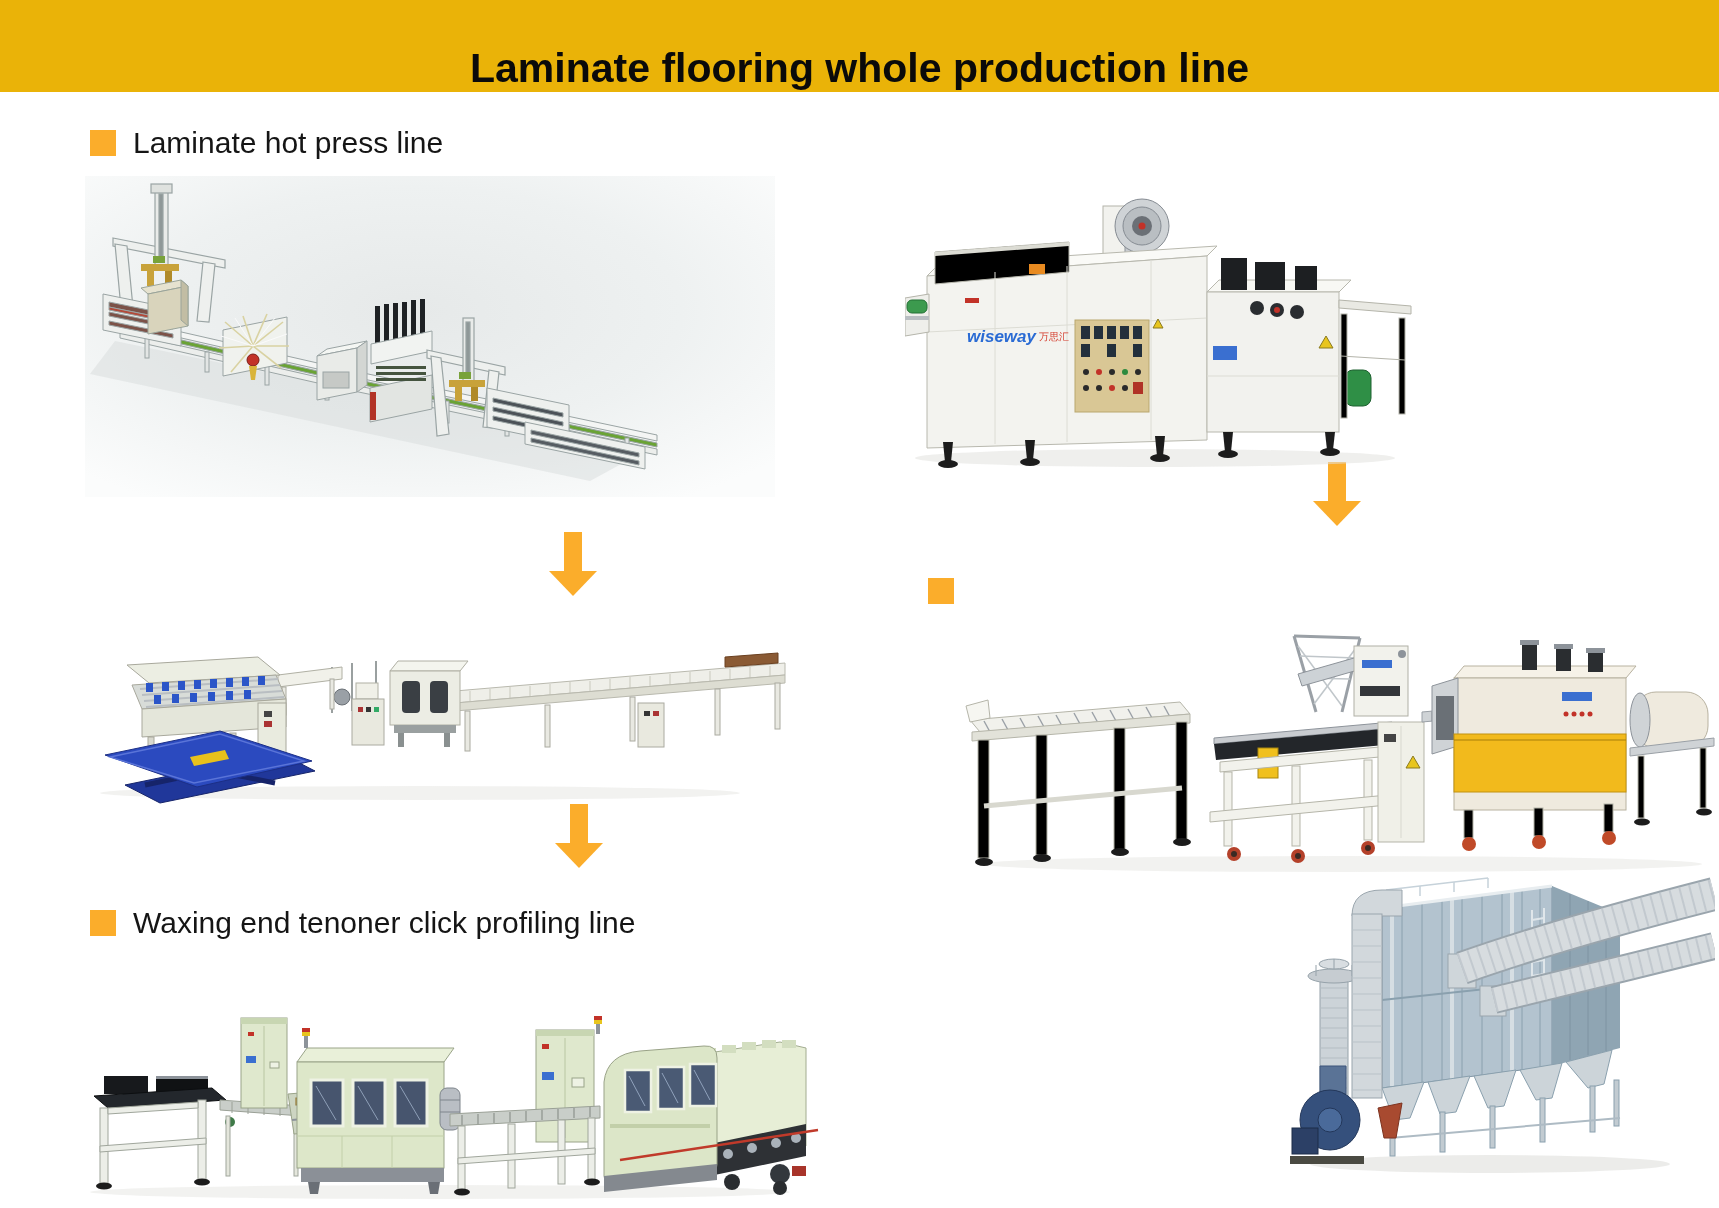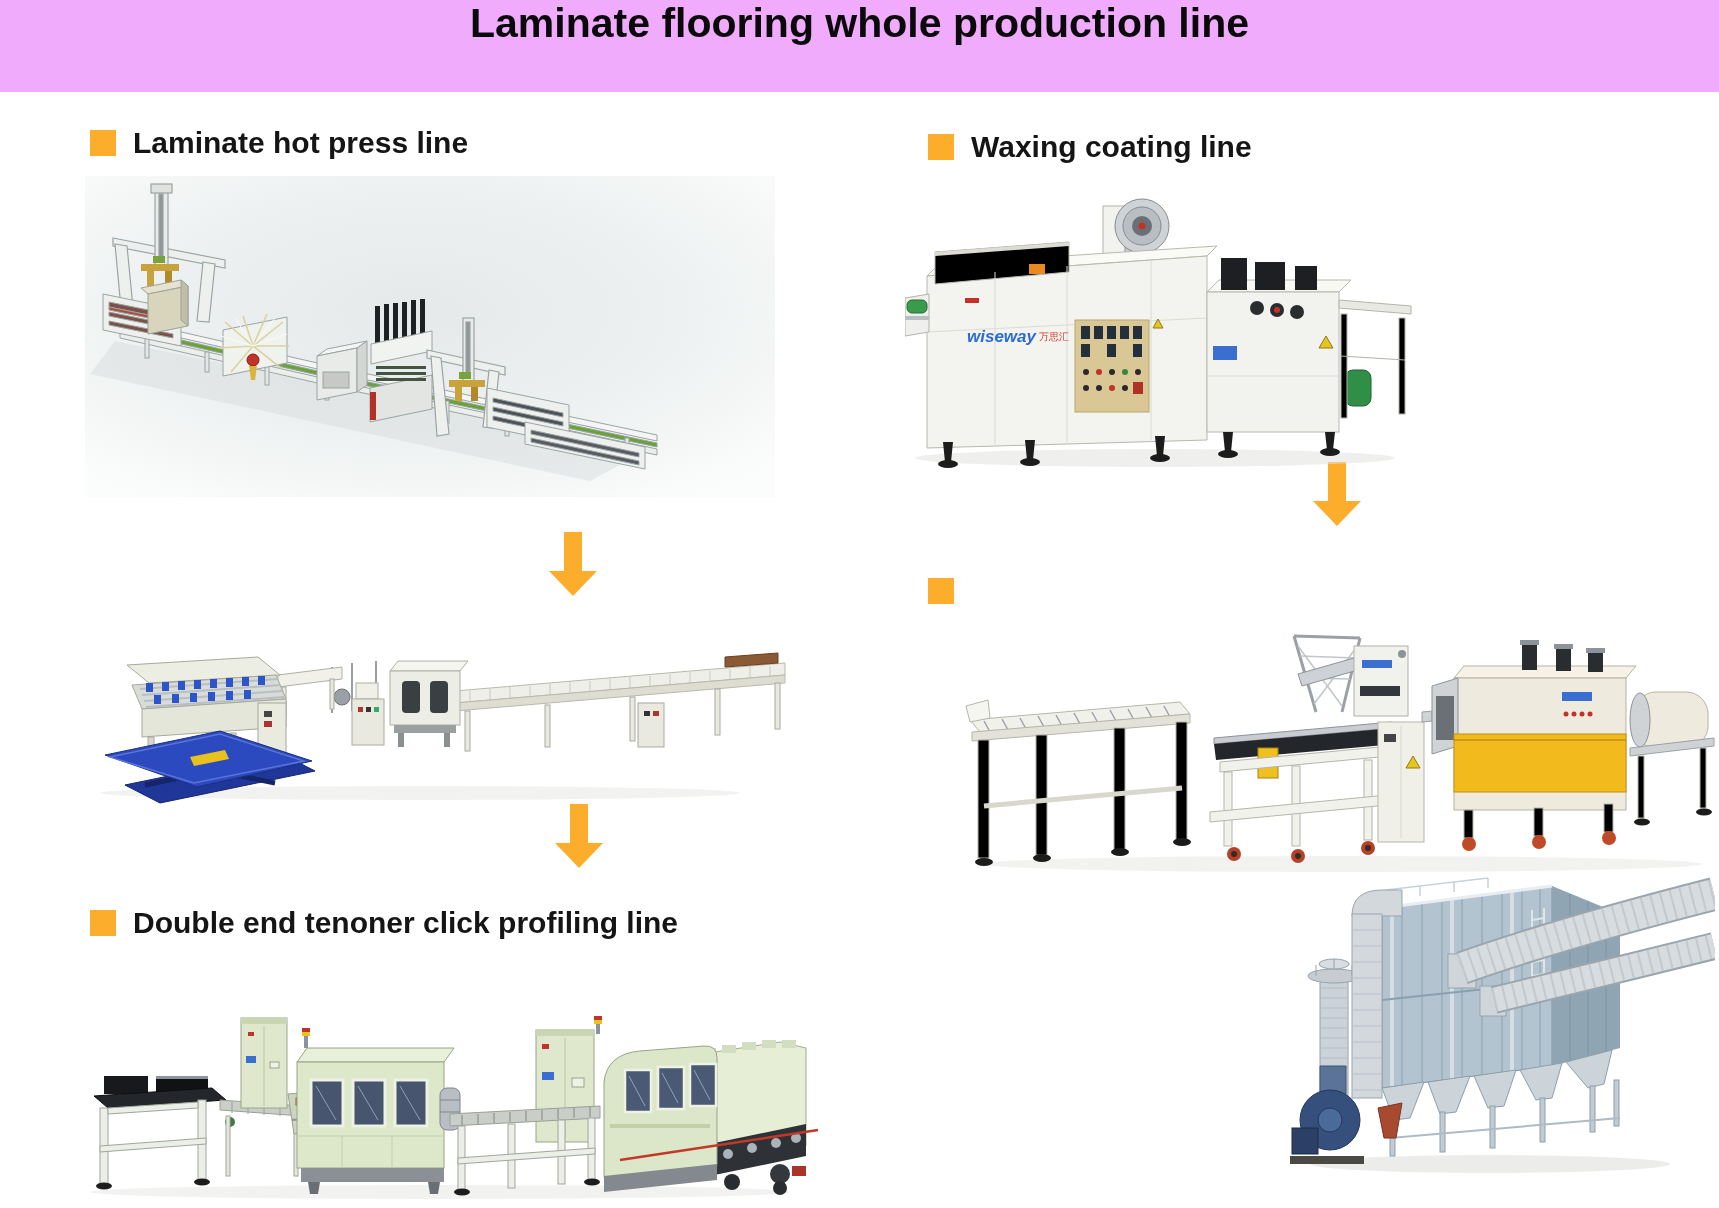--- a/index.html
+++ b/index.html
@@ -1,51 +1,47 @@
 <!DOCTYPE html>
 <html><head>
 <meta charset="utf-8">
 <style>
   html,body{margin:0;padding:0;background:#ffffff;}
   .page{position:relative;width:1719px;height:1208px;background:#fff;overflow:hidden;
         font-family:"Liberation Sans",sans-serif;}
-  .banner{position:absolute;left:0;top:0;width:1719px;height:92px;background:#f0abfc;
-          display:flex;align-items:flex-start;justify-content:center;}
+  .banner{position:absolute;left:0;top:0;width:1719px;height:92px;background:#eab308;
+          display:flex;align-items:flex-end;justify-content:center;}
   .banner h1{margin:0;font-size:41px;font-weight:bold;color:#0a0a0a;letter-spacing:0;
              transform:scaleX(1.0);}
-  .label{position:absolute;display:flex;align-items:center;gap:17px;font-weight:bold;}
+  .label{position:absolute;display:flex;align-items:center;gap:17px;}
   .bullet{width:26px;height:26px;background:#FBAD2B;flex:none;}
   .txt{font-size:30px;color:#151515;white-space:nowrap;}
   .arrow{position:absolute;width:48px;height:64px;}
   .fig{position:absolute;}
   svg{display:block;}
 </style>
 </head>
 <body>
 
 <div class="page">
 
   <div class="banner">
     <h1>Laminate flooring whole production line</h1>
   </div>
 
   <div class="label" style="left:90px;top:126px">
     <span class="bullet"></span>
     <span class="txt">Laminate hot press line</span>
   </div>
-  <div class="label" style="left:928px;top:130px">
-    <span class="bullet"></span>
-    <span class="txt">Waxing coating line</span>
-  </div>
   <div class="label" style="left:928px;top:578px">
     <span class="bullet"></span>
   </div>
   <div class="label" style="left:90px;top:906px">
     <span class="bullet"></span>
-    <span class="txt">Double end tenoner click profiling line</span>
+    <span class="txt">Waxing end tenoner click profiling line</span>
   </div>
 
   <div class="arrow" style="left:549px;top:532px">
     <svg width="48" height="64" viewBox="0 0 48 64">
         <rect x="15" y="0" width="18" height="40" fill="#FBAD2B"></rect>
         <polygon points="0,39 48,39 24,64" fill="#FBAD2B"></polygon>
       </svg>
   </div>
   <div class="arrow" style="left:555px;top:804px">
     <svg width="48" height="64" viewBox="0 0 48 64">

